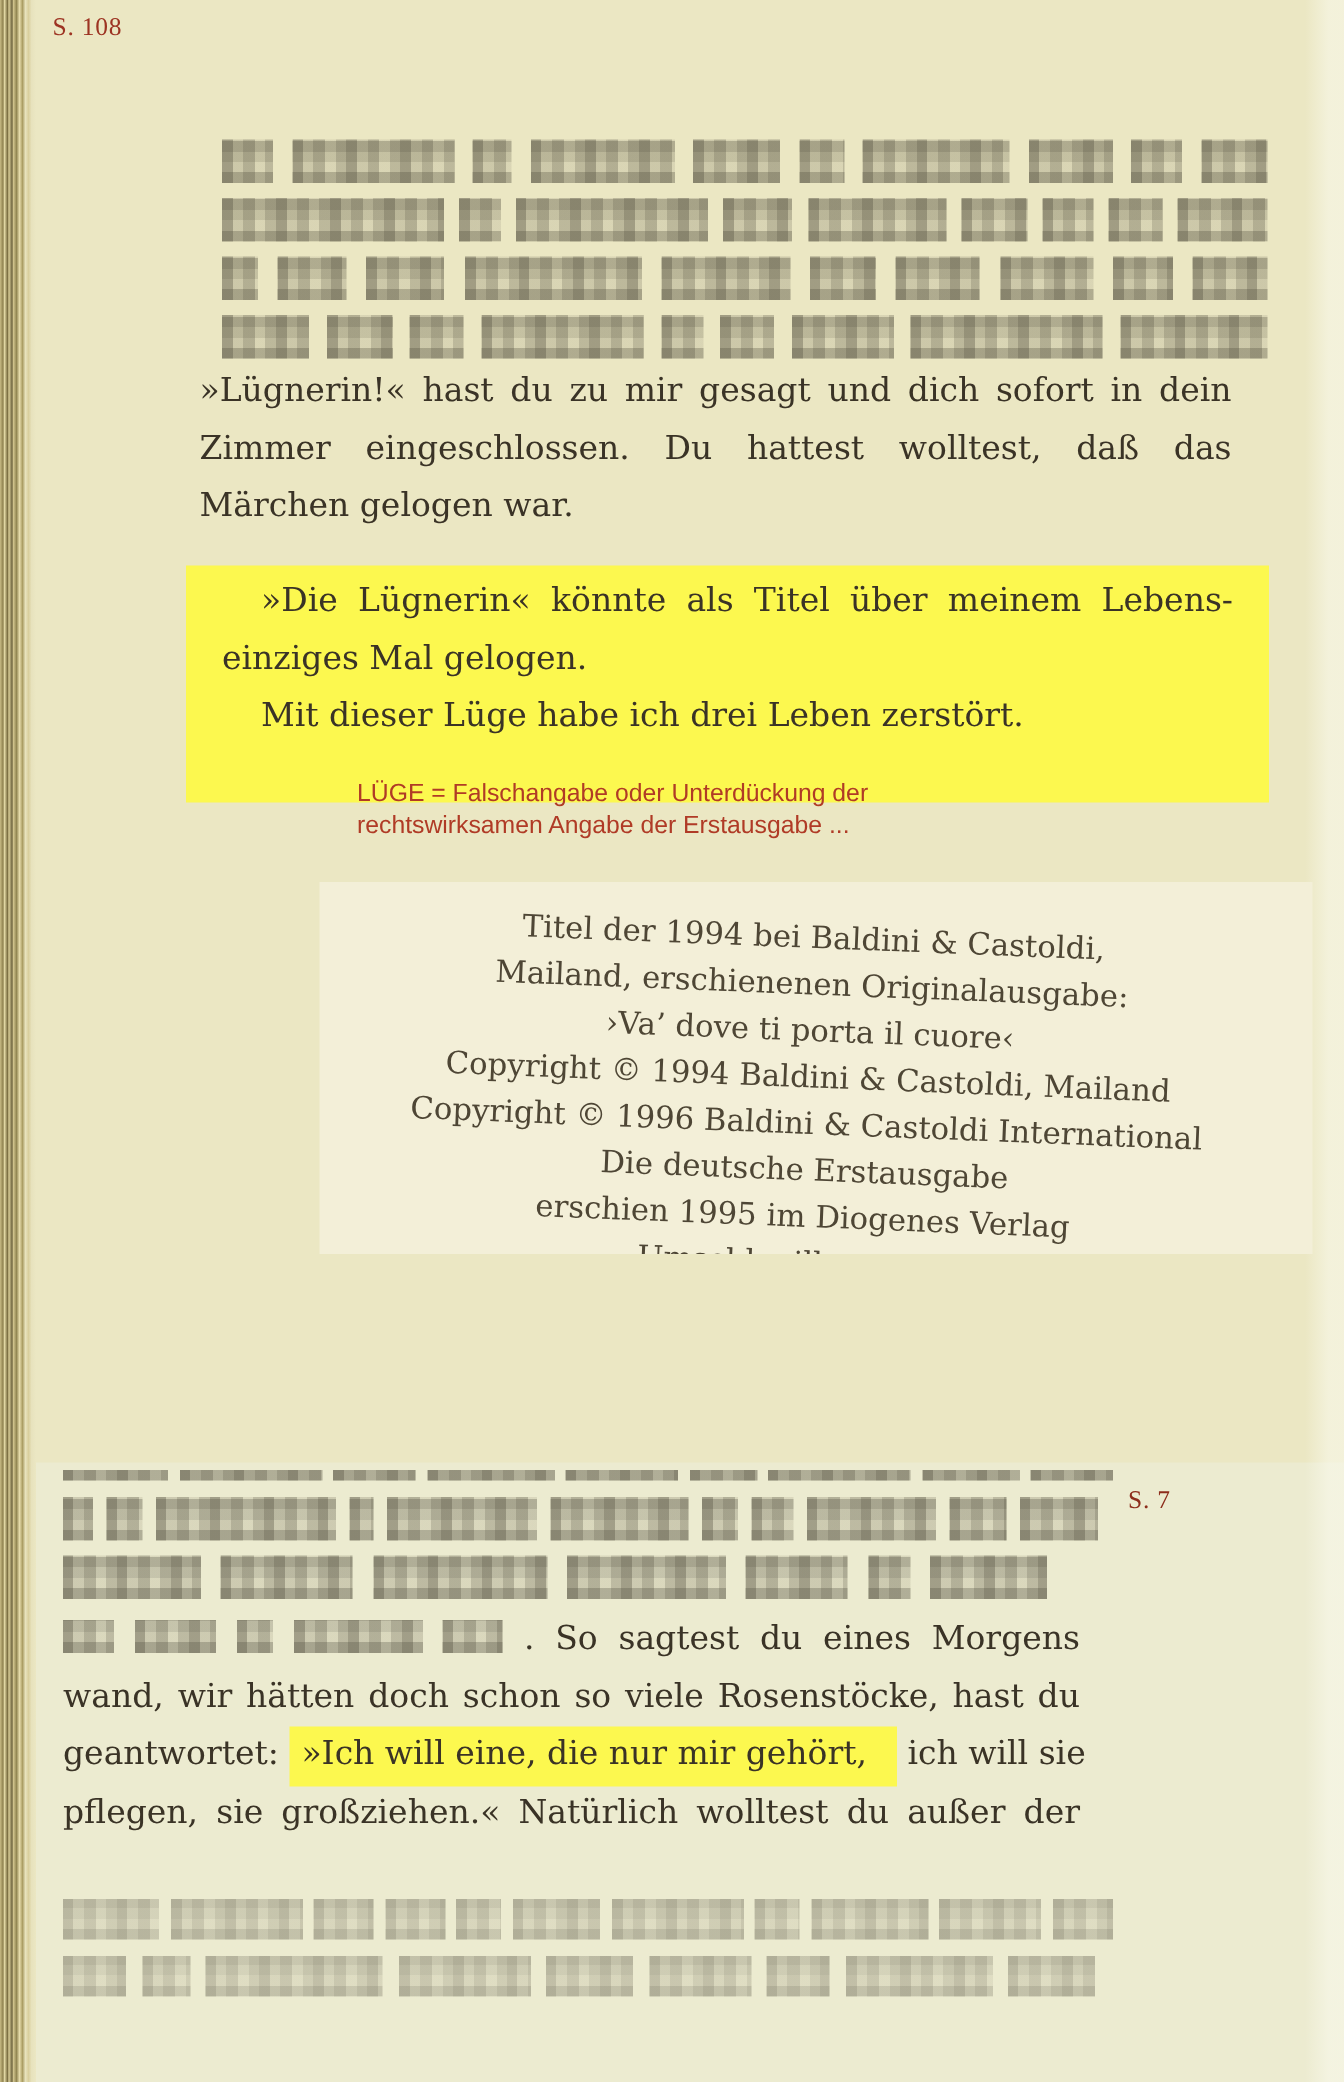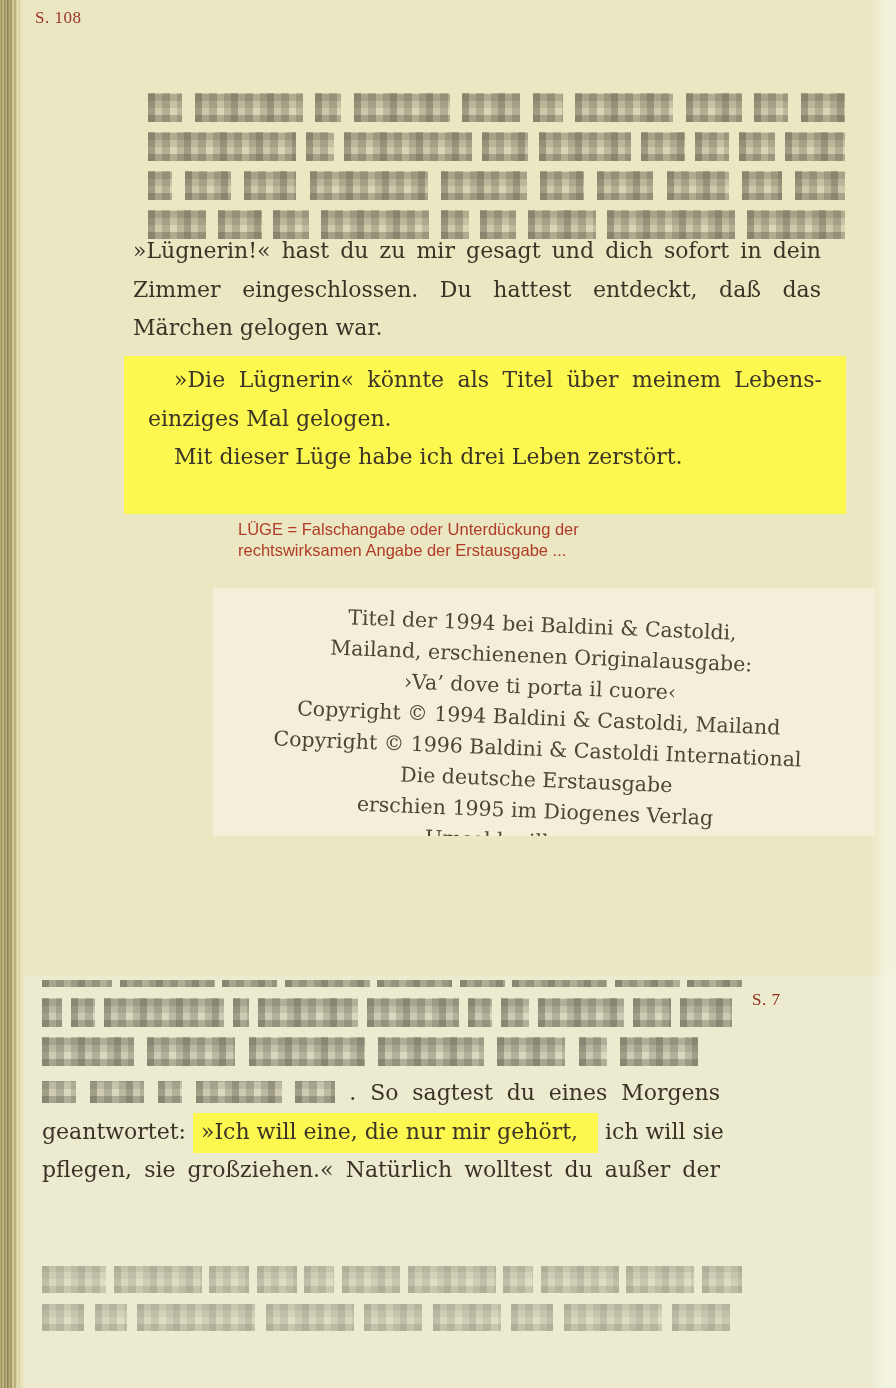--- a/index.html
+++ b/index.html
@@ -31,21 +31,21 @@
         rgba(100,96,80,.13) 14px 21px);}
   .mzblock{position:absolute;}
   .mzline{display:flex;justify-content:space-between;}
   .mzline>div{height:100%;}
   
   .textcol{position:absolute;font-size:22px;line-height:38.5px;}
   .tline{height:38.5px;white-space:nowrap;text-align:justify;text-align-last:justify;}
   .tline.last{text-align-last:left;}
   .ind{text-indent:26px;}
   
-  .hlblock{position:absolute;left:124px;top:356px;width:722px;height:158px;background:#fcf84f;
+  .hlblock{position:absolute;left:124px;top:377px;width:722px;height:158px;background:#fcf84f;
            box-sizing:border-box;padding:5px 24px 0 24px;font-size:22px;line-height:38.2px;}
   
   .hl-inline{background:#fcf84f;padding:6px 20px 9px 8px;}
   
   .rednote{position:absolute;left:238px;top:519px;font-family:"Liberation Sans",sans-serif;
            font-size:16.5px;line-height:20.5px;color:#b03b26;}
   
   .inset{position:absolute;left:213px;top:588px;width:662px;height:248px;background:#f3efd8;
          overflow:hidden;}
   .inset-rot{transform:rotate(2.3deg);transform-origin:50% 0;padding-top:22px;
@@ -105,23 +105,23 @@
       <div class="mz" style="width:36px"></div>
       <div class="mz" style="width:108px"></div>
       <div class="mz" style="width:28px"></div>
       <div class="mz" style="width:36px"></div>
       <div class="mz" style="width:68px"></div>
       <div class="mz" style="width:128px"></div>
       <div class="mz" style="width:98px"></div>
     </div>
   </div>
 
-  <div class="textcol" style="left:133px;top:232px;width:688px;">
+  <div class="textcol" style="left:133px;top:242px;width:688px;">
     <div class="tline">»Lügnerin!« hast du zu mir gesagt und dich sofort in dein</div>
-    <div class="tline">Zimmer eingeschlossen. Du hattest entdeckt, daß das</div>
+    <div class="tline">Zimmer eingeschlossen. Du hattest wolltest, daß das</div>
     <div class="tline last">Märchen gelogen war.</div>
   </div>
 
   <div class="hlblock">
     <div class="tline ind">»Die Lügnerin« könnte als Titel über meinem Lebens-</div>
     <div class="tline last">einziges Mal gelogen.</div>
     <div class="tline last ind">Mit dieser Lüge habe ich drei Leben zerstört.</div>
   </div>
 
   <div class="rednote">
@@ -182,20 +182,21 @@
 
   <div class="textcol" style="left:42px;top:1074px;width:678px;">
     <div class="tline mixline">
       <span class="mzw mz" style="width:34px"></span>
       <span class="mzw mz" style="width:54px"></span>
       <span class="mzw mz" style="width:24px"></span>
       <span class="mzw mz" style="width:86px"></span>
       <span class="mzw mz" style="width:40px"></span>
       <span>. So sagtest du eines Morgens</span>
     </div>
+    <div class="tline">wand, wir hätten doch schon so viele Rosenstöcke, hast du</div>
     <div class="tline"><span>geantwortet: </span><span class="hl-inline">»Ich will eine, die nur mir gehört,</span><span> ich will sie</span></div>
     <div class="tline">pflegen, sie großziehen.« Natürlich wolltest du außer der</div>
   </div>
 
   <div class="mzblock mzline" style="left:42px;top:1266px;width:700px;height:27px;">
     <div class="mz-light" style="width:64px"></div>
     <div class="mz-light" style="width:88px"></div>
     <div class="mz-light" style="width:40px"></div>
     <div class="mz-light" style="width:40px"></div>
     <div class="mz-light" style="width:30px"></div>

